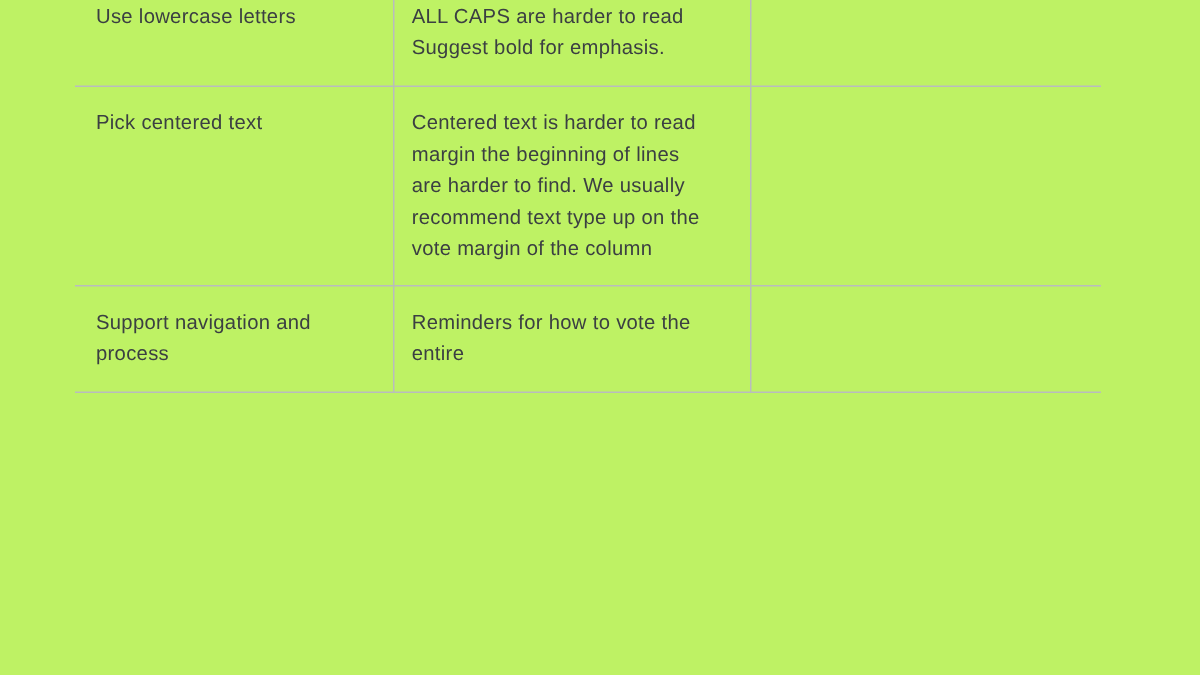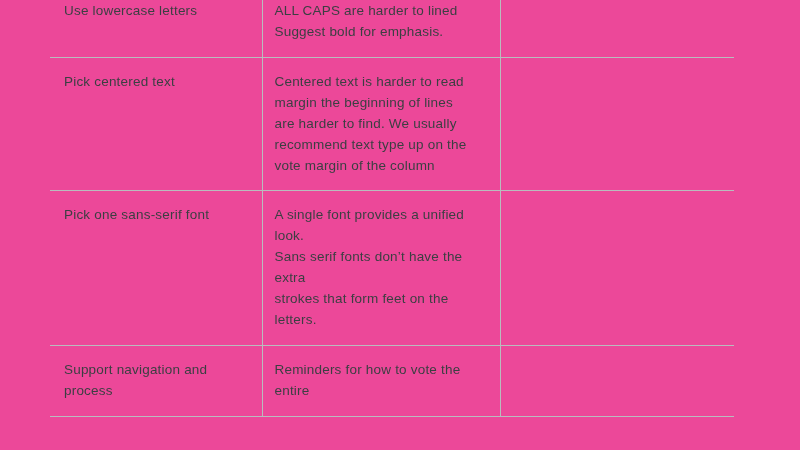--- a/index.html
+++ b/index.html
@@ -10,21 +10,21 @@
     width: 800px;
     height: 450px;
     background: #ffffff;
     font-family: "Liberation Sans", sans-serif;
     overflow: hidden;
   }
   .page {
     position: relative;
     width: 800px;
     height: 450px;
-    background: #ec4899;
+    background: #bef264;
     box-sizing: border-box;
   }
   .table {
     position: absolute;
     left: 50px;
     top: -14px;
     width: 684px;
     border-collapse: collapse;
     table-layout: fixed;
   }
@@ -73,51 +73,40 @@
       <col class="c1">
       <col class="c2">
       <col class="c3">
     </colgroup>
     <tbody>
       <tr>
         <td class="cell-principle">
           <span class="line">Use lowercase letters</span>
         </td>
         <td class="cell-detail">
-          <span class="line">ALL CAPS are harder to lined</span>
+          <span class="line">ALL CAPS are harder to read</span>
           <span class="line">Suggest bold for emphasis.</span>
         </td>
         <td class="cell-empty"></td>
       </tr>
       <tr>
         <td class="cell-principle">
           <span class="line">Pick centered text</span>
         </td>
         <td class="cell-detail">
           <span class="line">Centered text is harder to read</span>
           <span class="line">margin the beginning of lines</span>
           <span class="line">are harder to find. We usually</span>
           <span class="line">recommend text type up on the</span>
           <span class="line">vote margin of the column</span>
         </td>
         <td class="cell-empty"></td>
       </tr>
       <tr>
         <td class="cell-principle">
-          <span class="line">Pick one sans-serif font</span>
-        </td>
-        <td class="cell-detail">
-          <span class="line">A single font provides a unified look.</span>
-          <span class="line">Sans serif fonts don’t have the extra</span>
-          <span class="line">strokes that form feet on the letters.</span>
-        </td>
-        <td class="cell-empty"></td>
-      </tr>
-      <tr>
-        <td class="cell-principle">
           <span class="line">Support navigation and process</span>
         </td>
         <td class="cell-detail">
           <span class="line">Reminders for how to vote the entire</span>
 
         </td>
         <td class="cell-empty"></td>
       </tr>
 
     </tbody>

